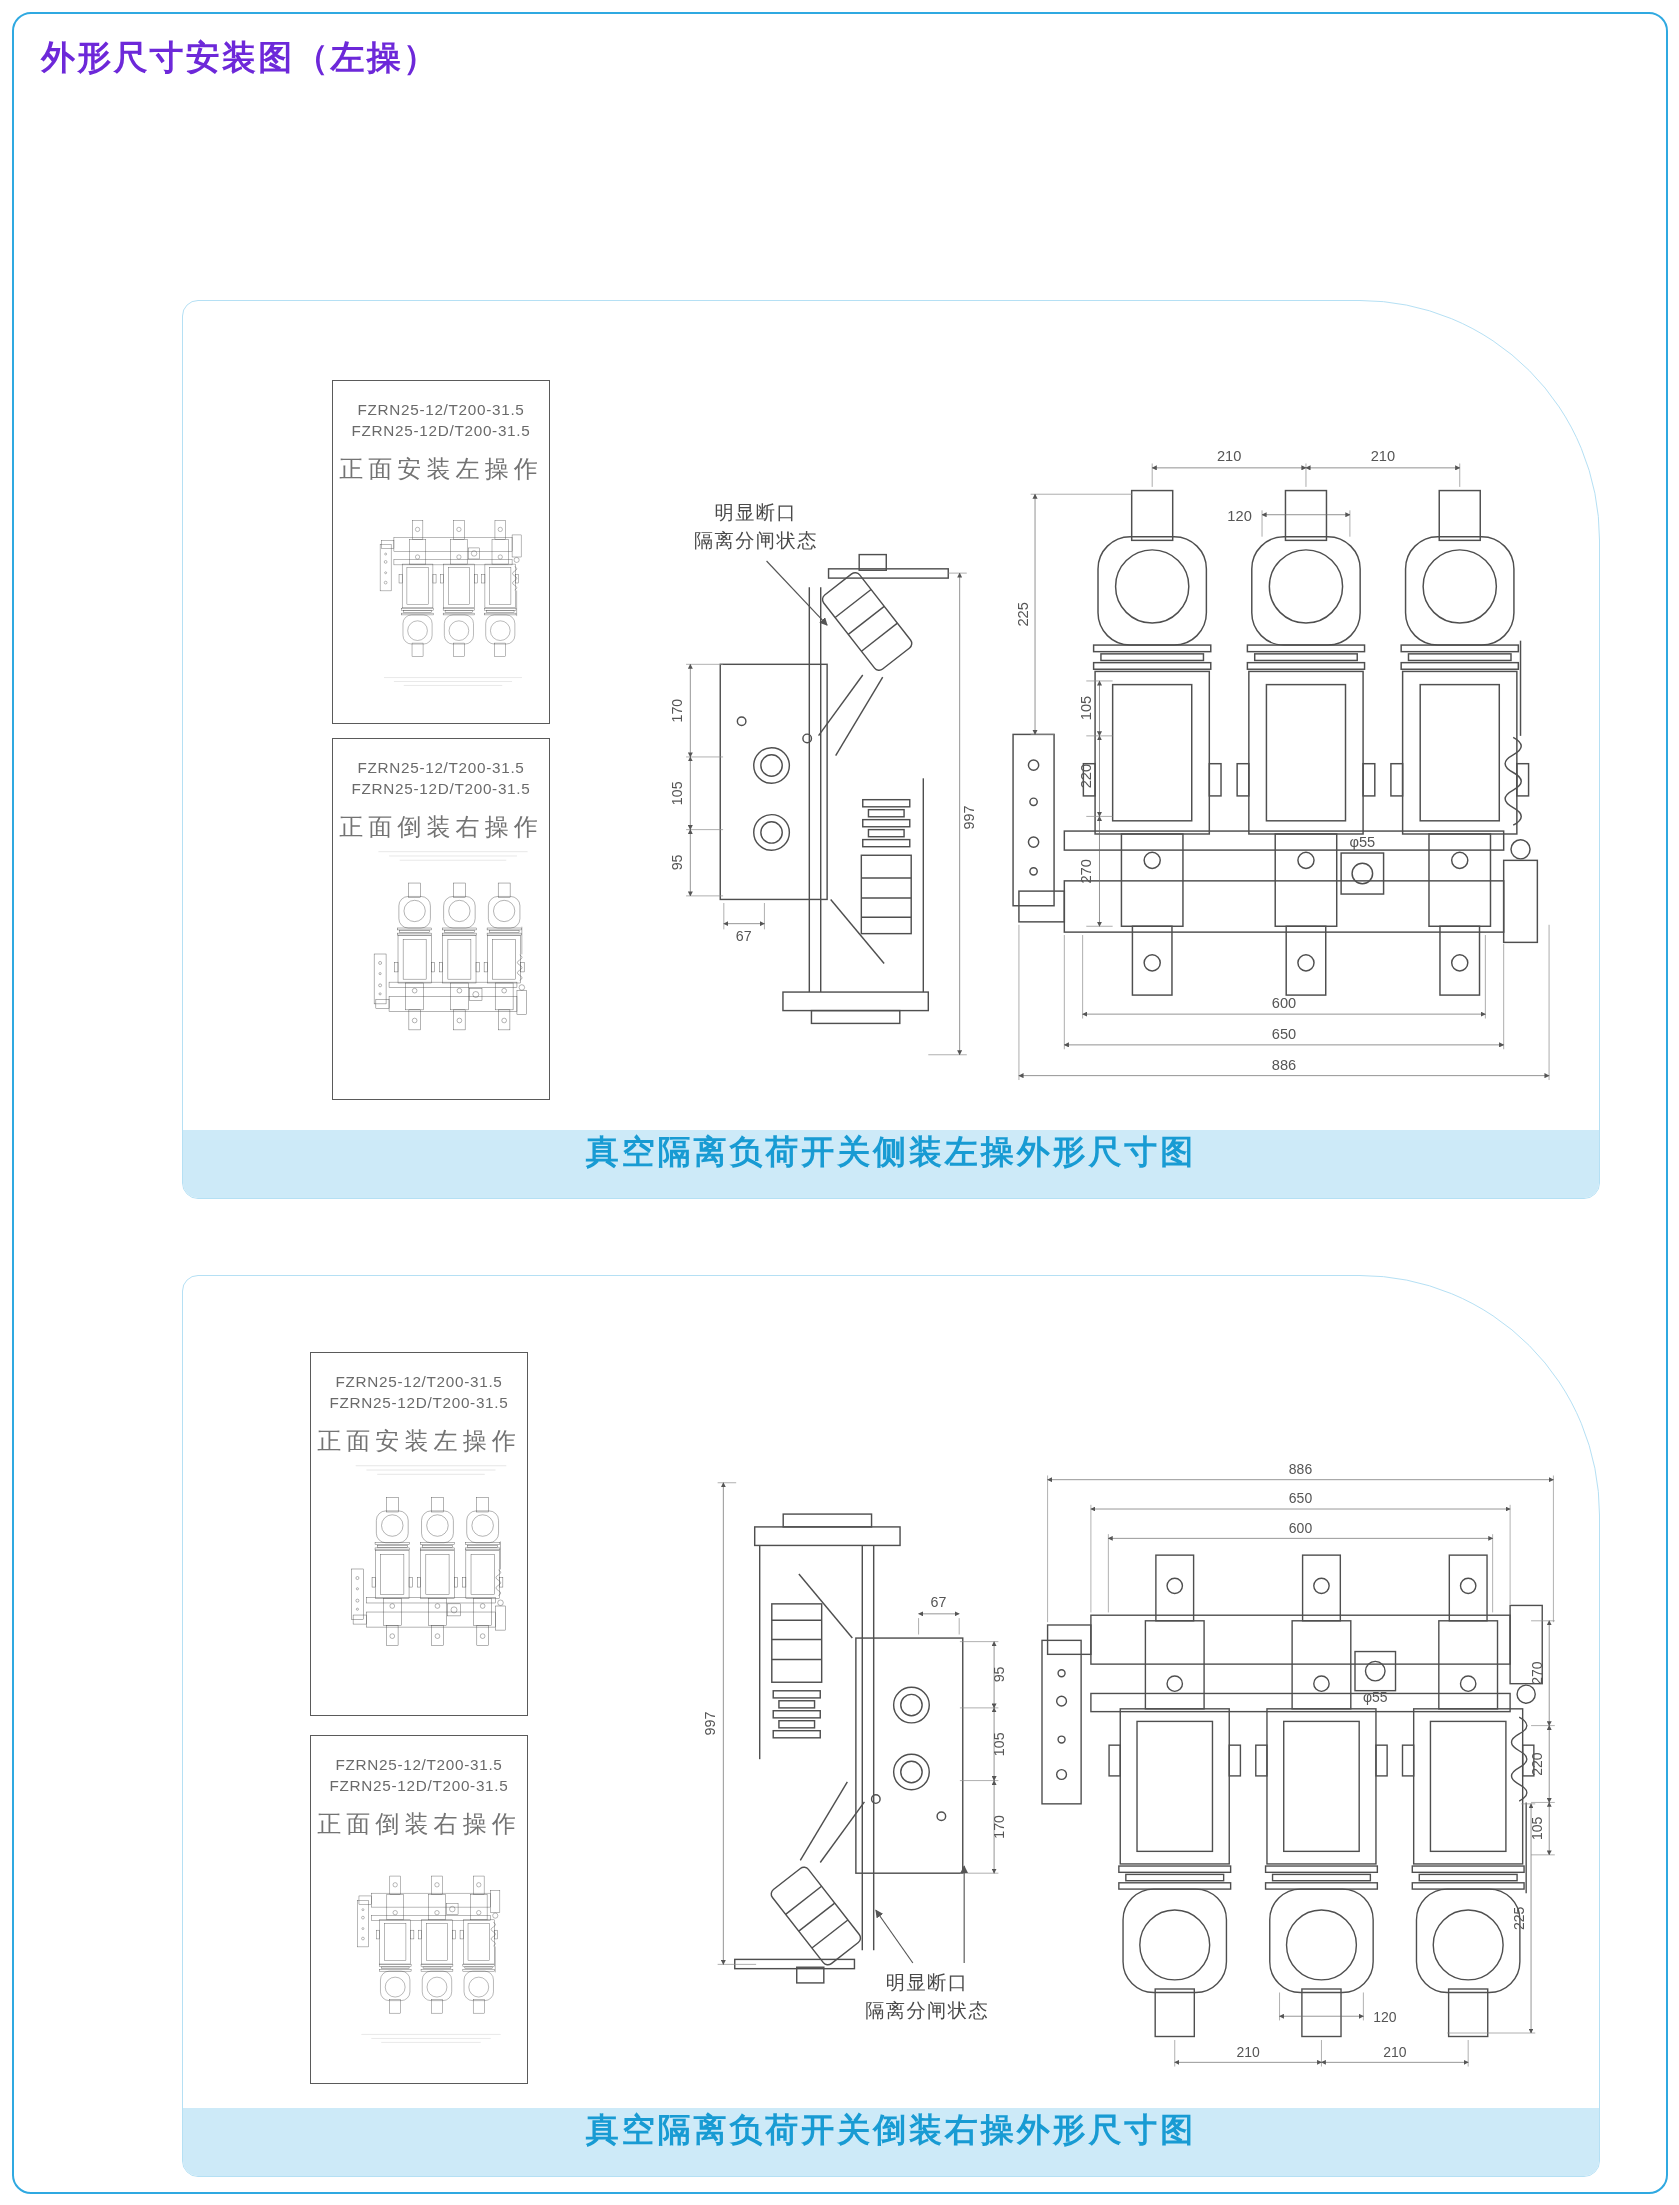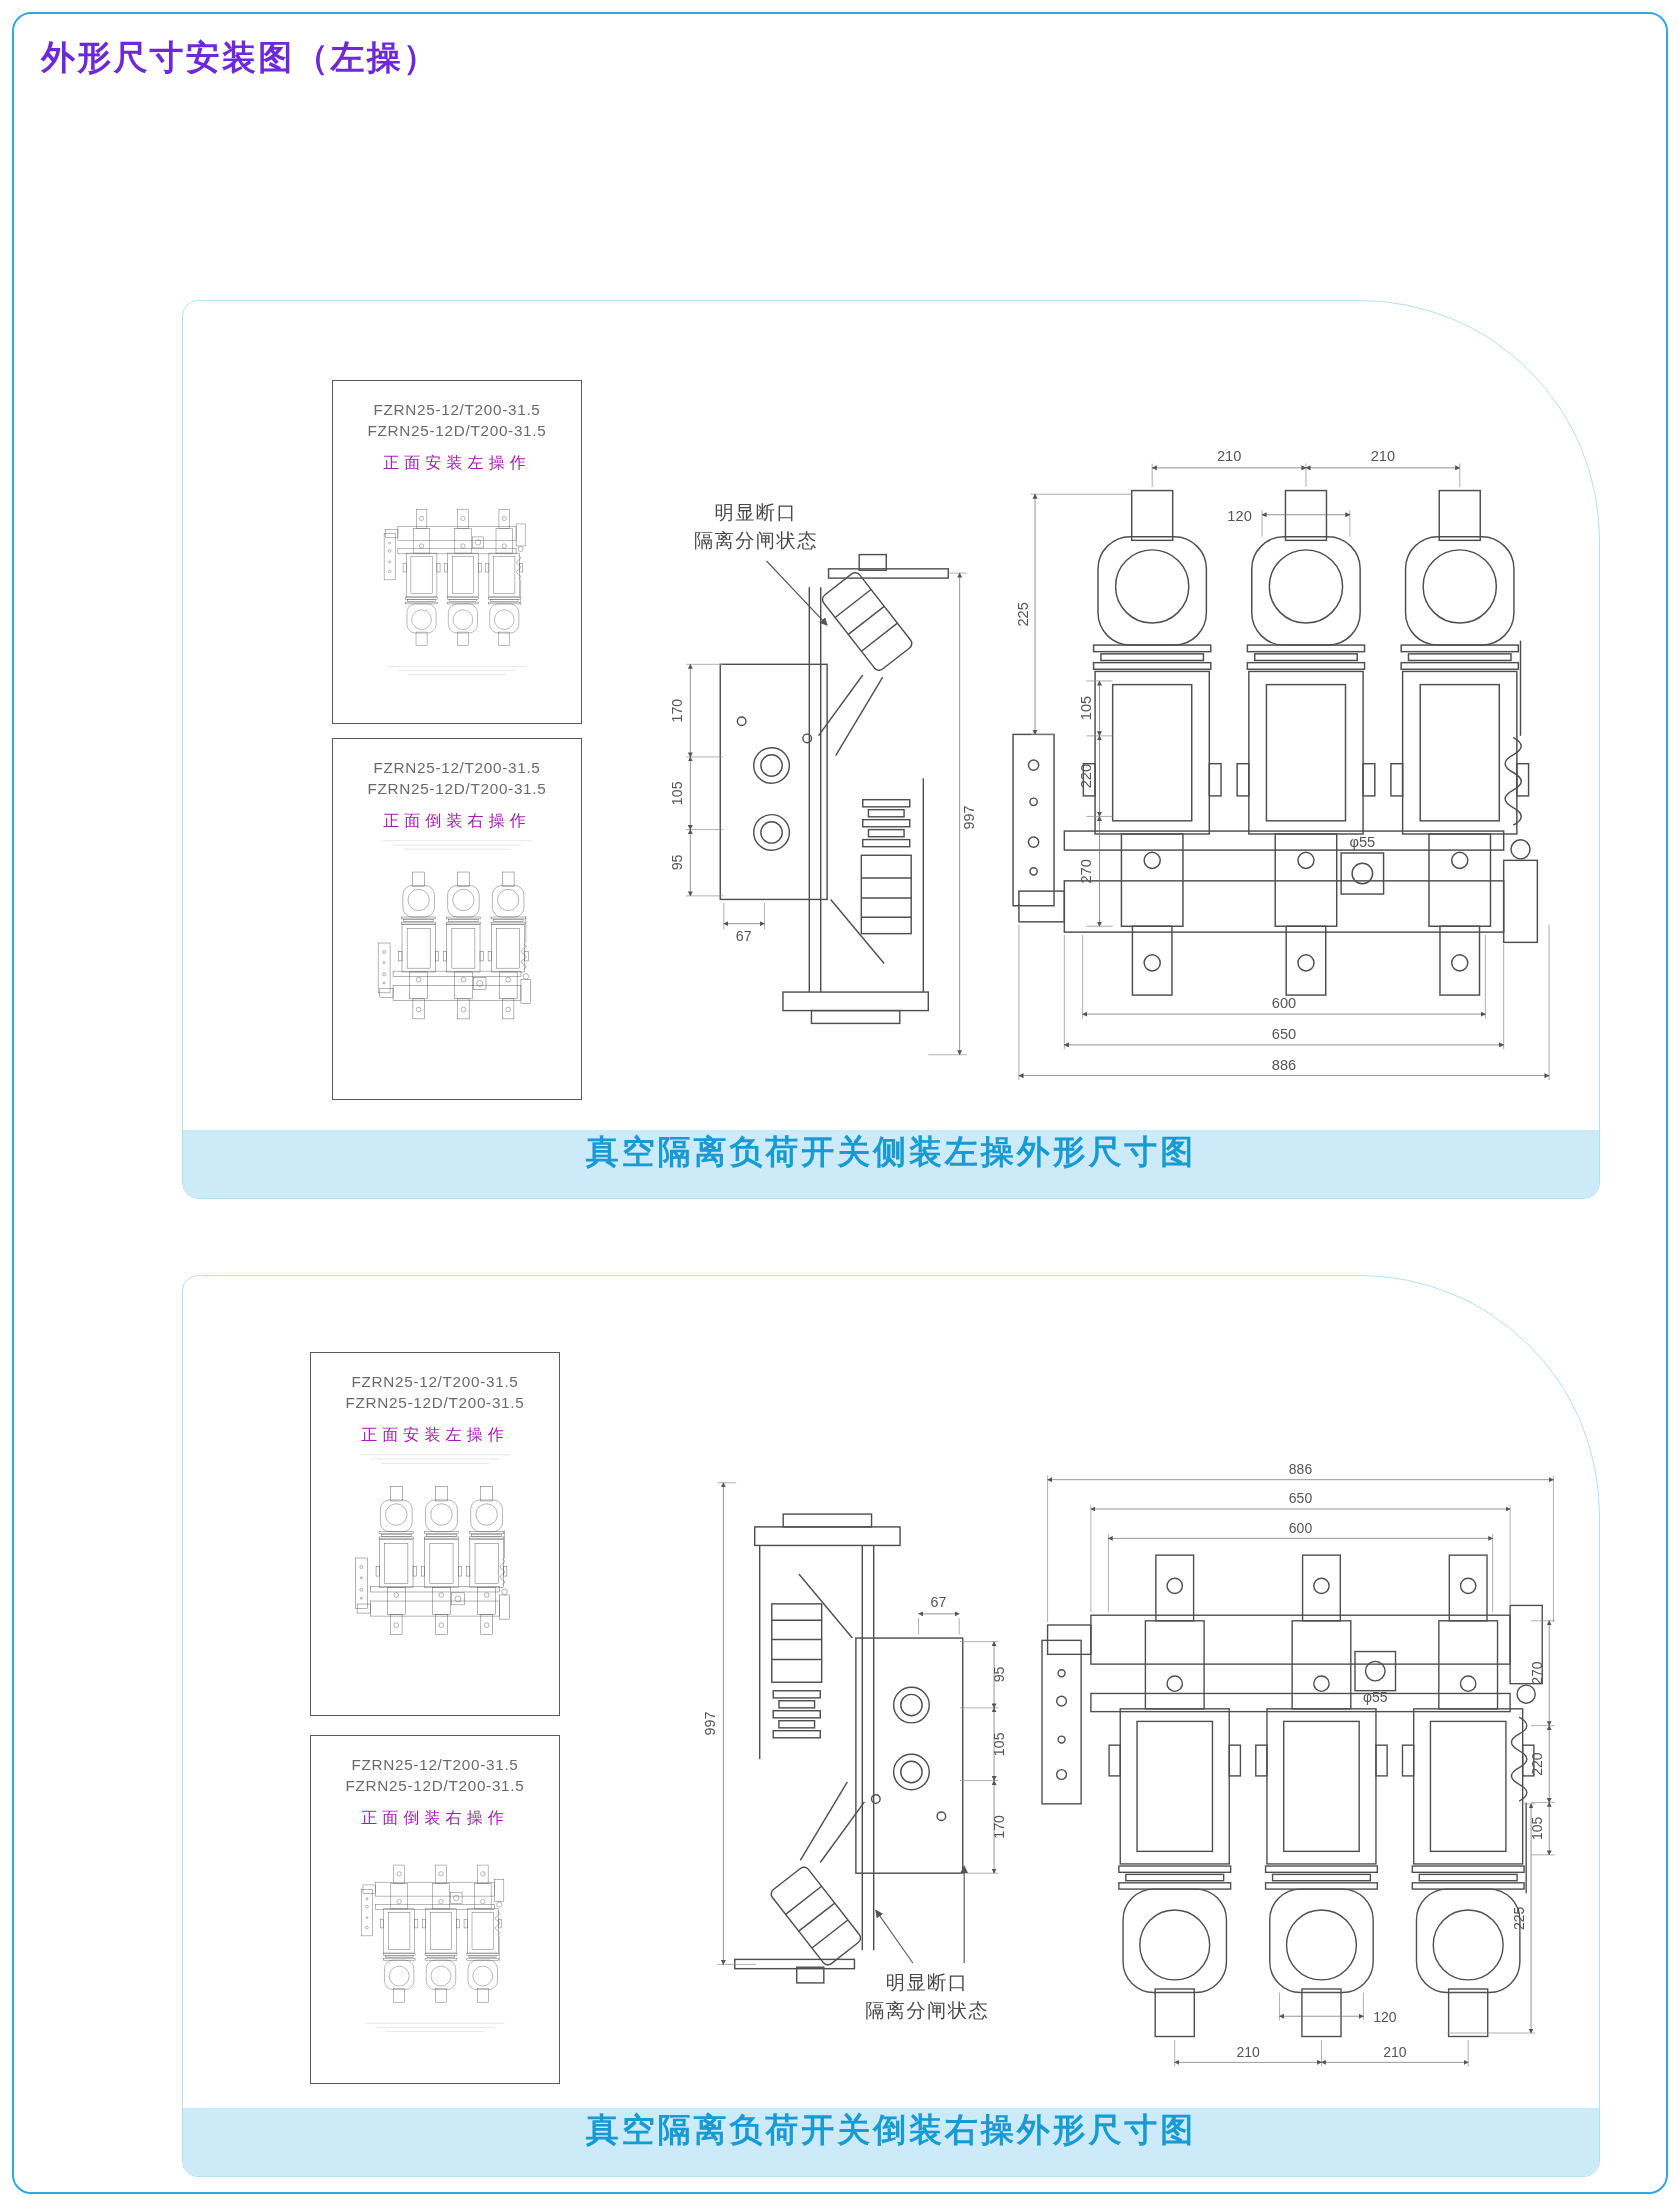--- a/index.html
+++ b/index.html
@@ -4,23 +4,23 @@
 <style>
   html,body{margin:0;padding:0;background:#fff;}
   body{width:1680px;height:2205px;position:relative;font-family:"Liberation Sans","DejaVu Sans",sans-serif;color:#444;}
   .page-frame{position:absolute;left:11.6px;top:11.6px;width:1652px;height:2178px;border:2.9px solid #2fa9e1;border-radius:19px;background:#fff;}
   .page-title{position:absolute;left:41px;top:35px;font-size:34px;font-weight:700;color:#6d28d9;letter-spacing:2.2px;}
   .panel{position:absolute;left:182px;width:1416px;border:1.5px solid #b5e0f4;border-radius:16px;border-top-right-radius:240px;background:#fff;overflow:hidden;}
   .panel-1{top:300px;height:897px;}
   .panel-2{top:1275px;height:900px;}
   .caption{position:absolute;left:0;bottom:0;width:100%;height:68px;background:#cdeaf8;display:flex;align-items:flex-start;justify-content:center;}
   .caption span{font-size:33px;font-weight:bold;color:#189bd3;letter-spacing:2.9px;}
-  .mini-box{position:absolute;width:250px;border:1.5px solid #5a5a5a;background:#fff;text-align:center;padding-top:19px;box-sizing:border-box;}
+  .mini-box{position:absolute;width:218px;border:1.5px solid #5a5a5a;background:#fff;text-align:center;padding-top:19px;box-sizing:border-box;}
   .mb-model{font-size:15.3px;color:#6a6a6a;line-height:1.35;letter-spacing:0.7px;}
-  .mb-op{font-size:16px;color:#a21caf;letter-spacing:5.1px;margin-top:11.6px;}
+  .mb-op{font-size:24px;color:#737373;letter-spacing:5.1px;margin-top:11.6px;}
   .mini-box svg{display:block;margin:7.3px auto 0 auto;}
   svg{overflow:visible;}
   .geo{stroke:#4f4f4f;stroke-width:2;fill:none;}
   .geo *{vector-effect:none;}
   .ext{stroke:#8f8f8f;stroke-width:1;fill:none;}
   .dim{stroke:#6b6b6b;stroke-width:1;fill:none;marker-start:url(#arr);marker-end:url(#arr);}
   .dimA{stroke:#555;stroke-width:1.6;fill:none;marker-end:url(#arr);}
   .dt{font-size:20px;fill:#555;}
   .note{font-size:27px;fill:#4a4a4a;letter-spacing:2px;}
   .abs{position:absolute;}

